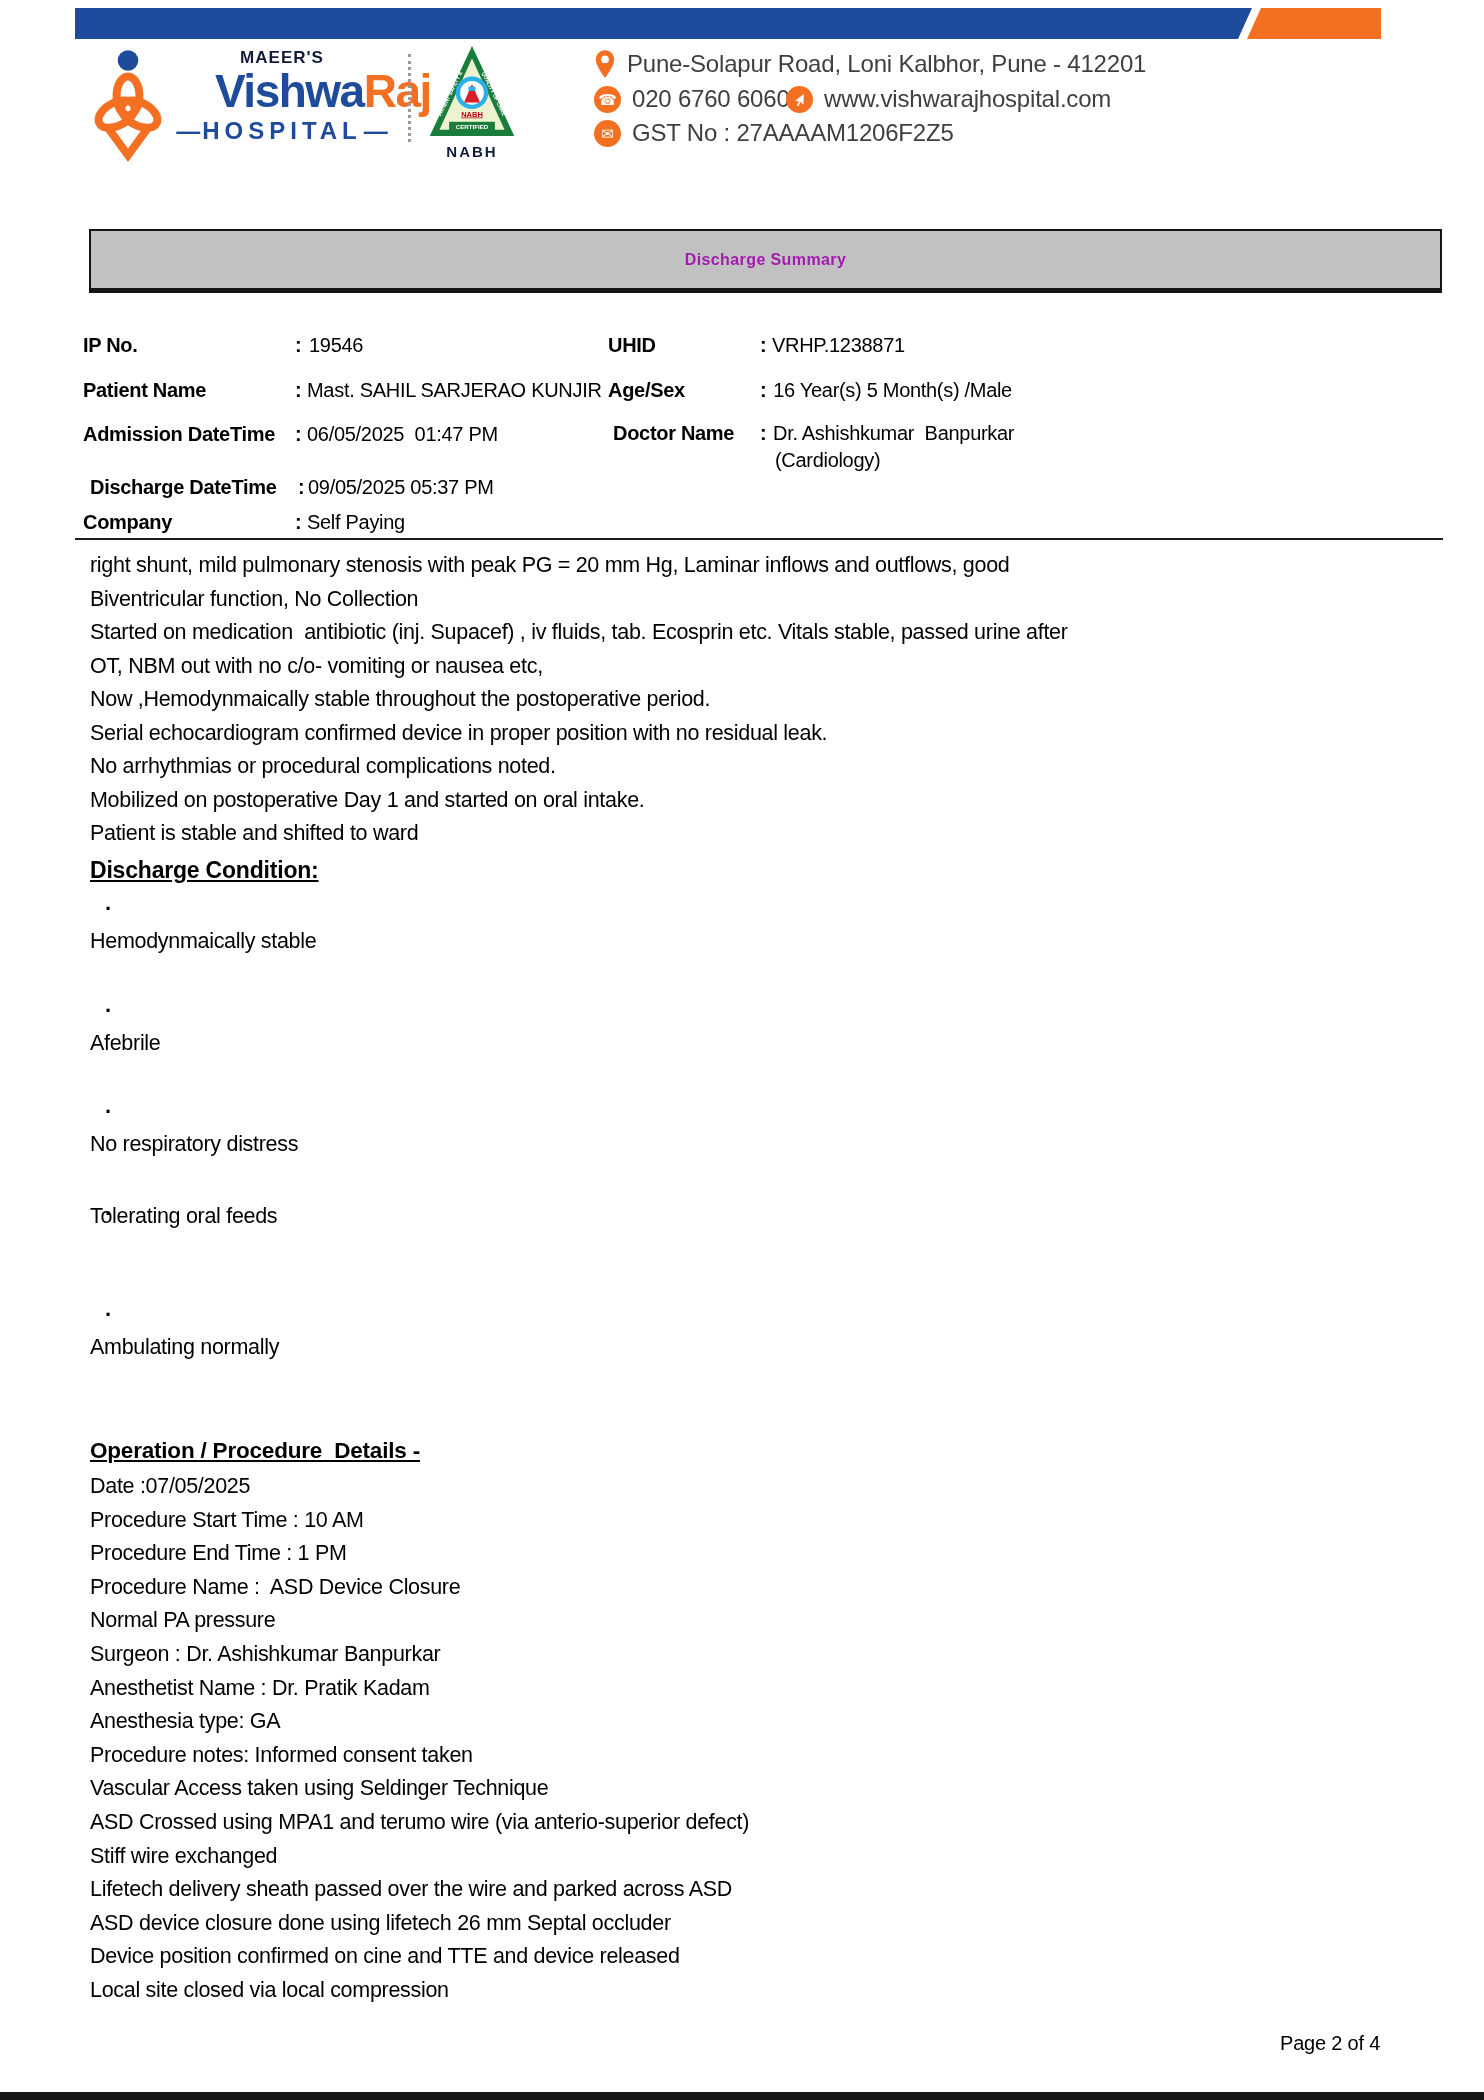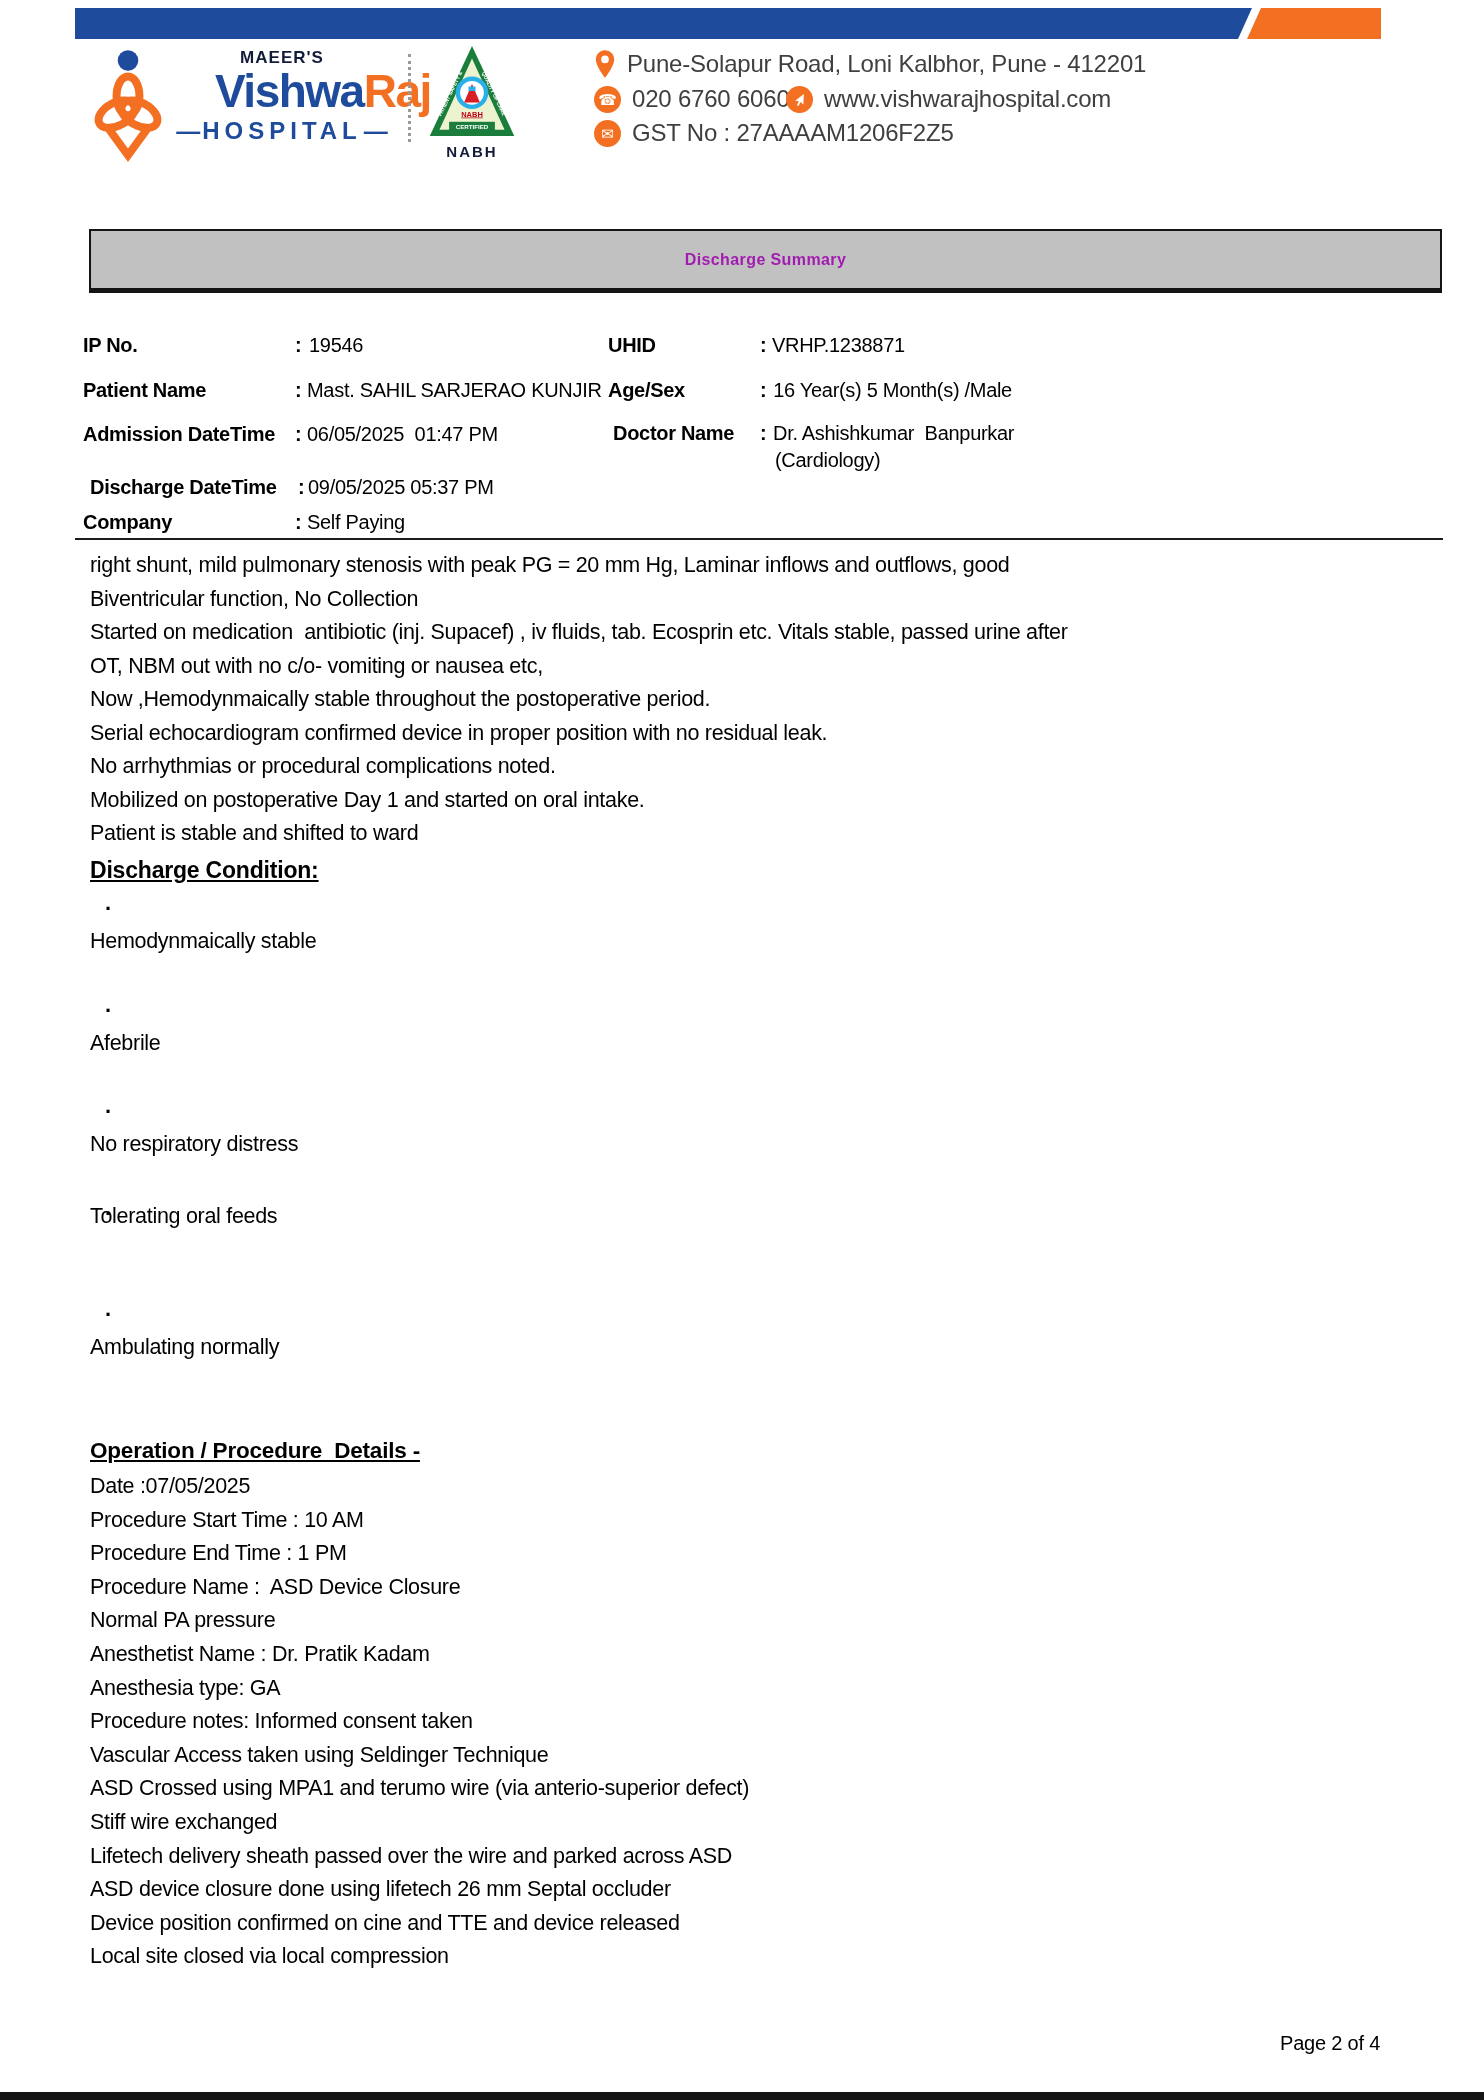--- a/index.html
+++ b/index.html
@@ -214,20 +214,21 @@
   <div class="dc-dot" style="top:1299px;">.</div>
   <div class="dc-text" style="top:1335px;">Ambulating normally</div>
 
   <div class="section-heading" style="top:1438px; font-size:22.5px;">Operation / Procedure  Details -</div>
   <div class="procedure">
     <div class="bline">Date :07/05/2025</div>
     <div class="bline">Procedure Start Time : 10 AM</div>
     <div class="bline">Procedure End Time : 1 PM</div>
     <div class="bline">Procedure Name :  ASD Device Closure</div>
     <div class="bline">Normal PA pressure</div>
+    <div class="bline">Surgeon : Dr. Ashishkumar Banpurkar</div>
     <div class="bline">Anesthetist Name : Dr. Pratik Kadam</div>
     <div class="bline">Anesthesia type: GA</div>
     <div class="bline">Procedure notes: Informed consent taken</div>
     <div class="bline">Vascular Access taken using Seldinger Technique</div>
     <div class="bline">ASD Crossed using MPA1 and terumo wire (via anterio-superior defect)</div>
     <div class="bline">Stiff wire exchanged</div>
     <div class="bline">Lifetech delivery sheath passed over the wire and parked across ASD</div>
     <div class="bline">ASD device closure done using lifetech 26 mm Septal occluder</div>
     <div class="bline">Device position confirmed on cine and TTE and device released</div>
     <div class="bline">Local site closed via local compression</div>

